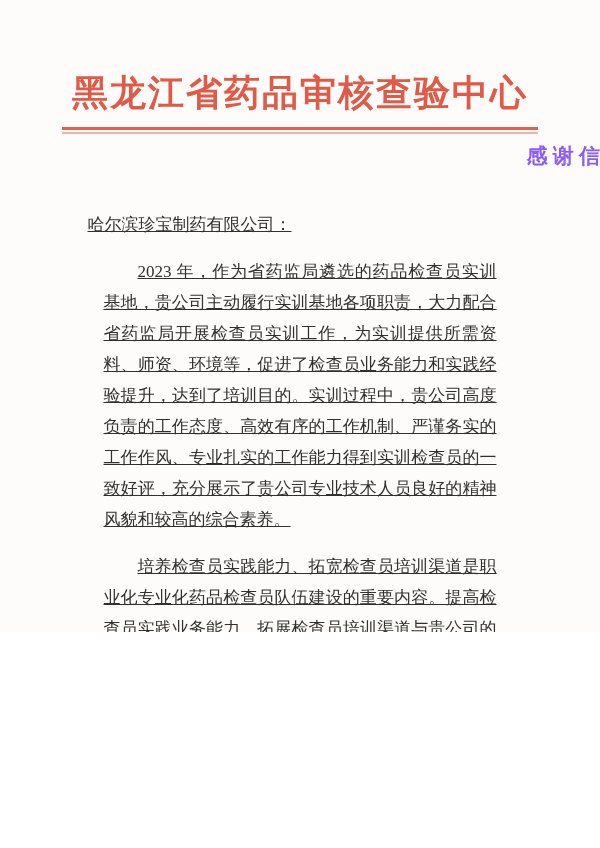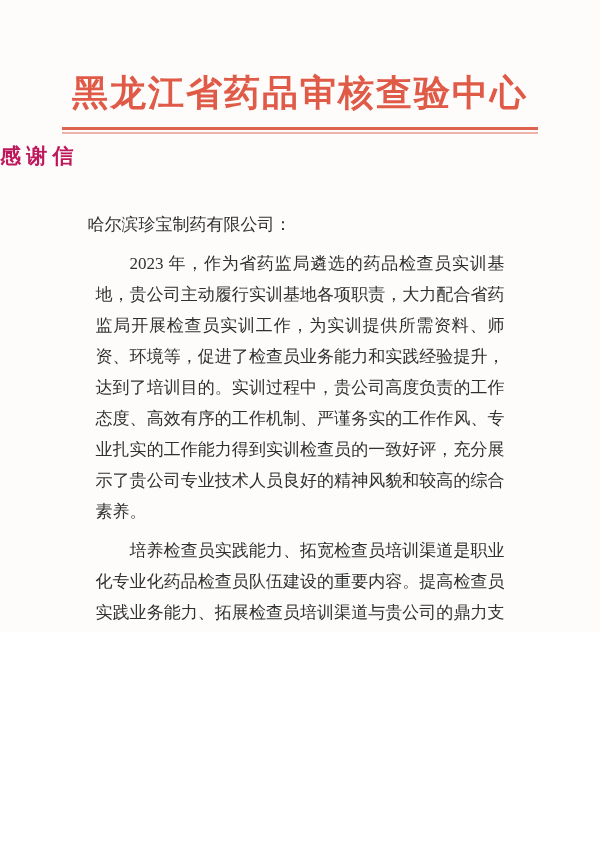--- a/index.html
+++ b/index.html
@@ -19,37 +19,38 @@
     font-weight:bold;
     letter-spacing:2px;
     color:#e05a48;
     white-space:nowrap;
   }
   .rule-double{width:476px;margin:11px auto 0;}
   .rule-thick{height:0;border-top:3px solid #dd6350;}
   .rule-thin{height:0;border-top:2px solid #f0b3a9;margin-top:2px;}
   .letter-title{
     margin-top:9px;
-    text-align:left;
+    text-align:right;
     font-size:21px;
     line-height:26px;
     font-weight:bold;
-    color:#be185d;
+    color:#8b5cf6;
     white-space:nowrap;
   }
   .letter-body{
     margin:40px auto 0;
     width:425px;
     font-size:17px;
     line-height:31px;
     text-align:justify;
     color:#303030;
+    text-decoration:underline;
   }
   .salutation{margin:0;}
-  .para{margin:8px;text-indent:2em;}
+  .para{margin:16px;text-indent:2em;}
   .closing-signature{
     position:absolute;top:715px;left:321px;width:200px;
     text-align:center;font-size:17px;line-height:30px;color:#303030;
     white-space:nowrap;
   }
   .closing-date{
     position:absolute;top:749px;left:349px;width:144px;
     text-align:center;font-size:16px;line-height:22px;color:#303030;
     white-space:nowrap;
   }

